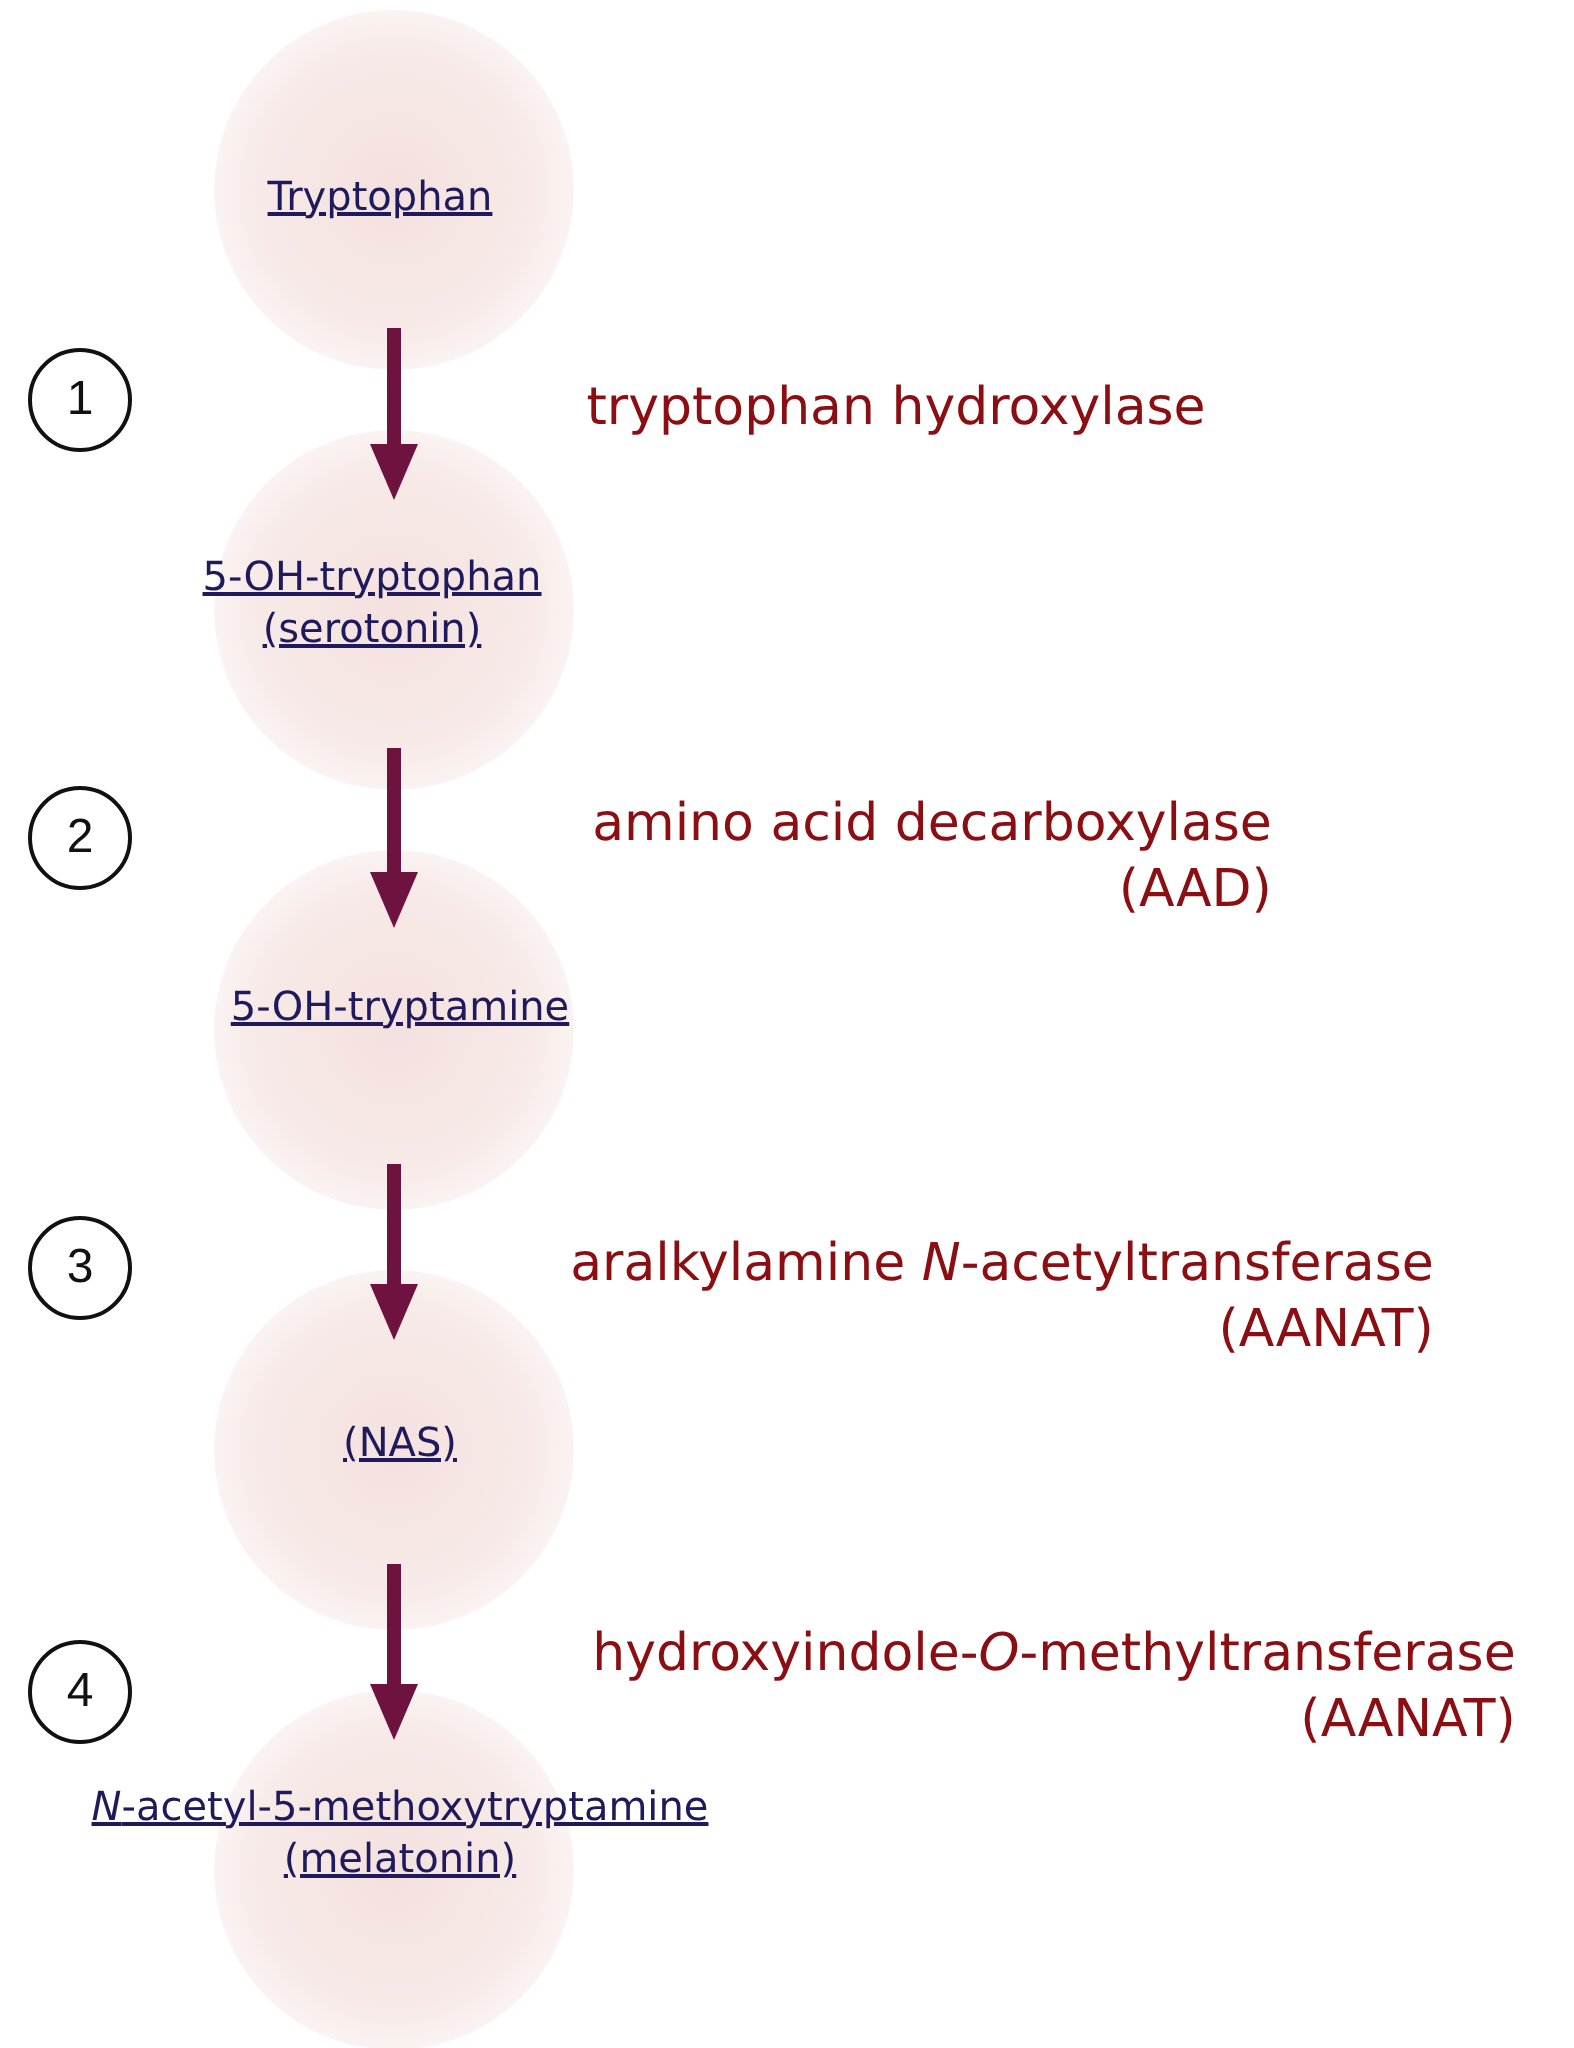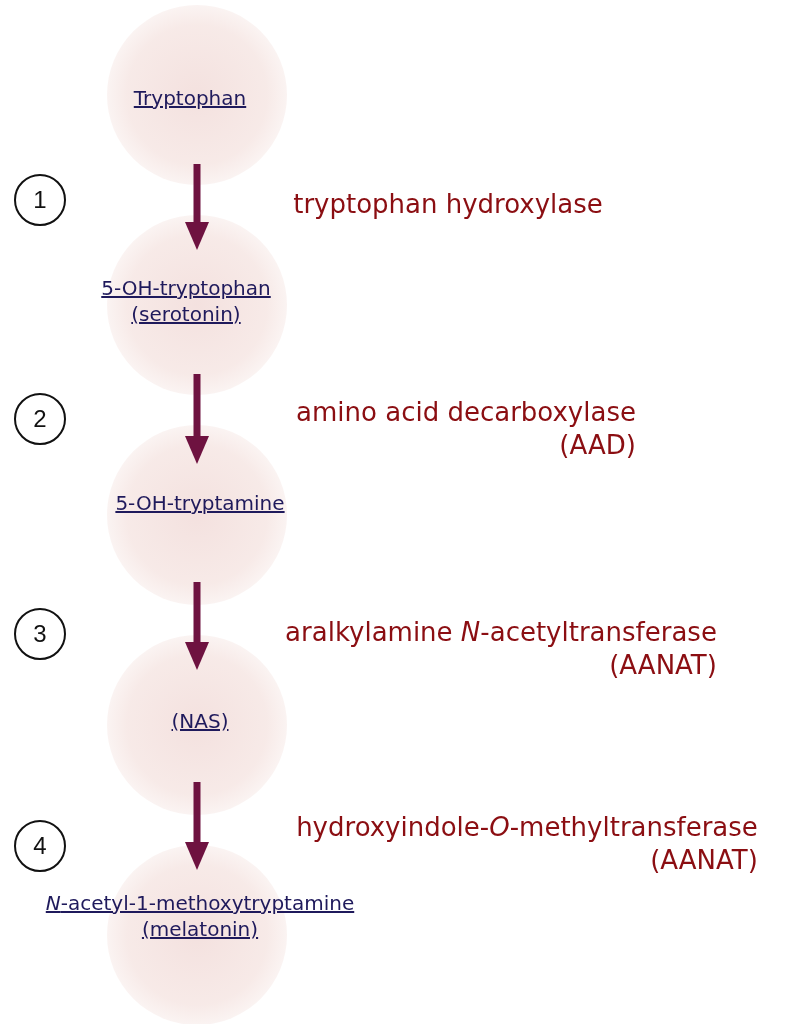--- a/index.html
+++ b/index.html
@@ -83,21 +83,21 @@
 
 <div class="compound" style="left:200px; top:490px;">
   <div><span>5-OH-tryptamine</span></div>
 </div>
 
 <div class="compound" style="left:200px; top:708px;">
   <div>(NAS)</div>
 </div>
 
 <div class="compound" style="left:200px; top:890px;">
-  <div><span class="it">N</span><span>-acetyl-1-methoxytryptamine</span></div>
+  <div><span class="it">N</span><span>-acetyl-5-methoxytryptamine</span></div>
   <div>(melatonin)</div>
 </div>
 
 <div class="step-circle" style="left:40px; top:200px;">
     <span>1</span>
   </div>
 <div class="step-circle" style="left:40px; top:419px;">
     <span>2</span>
   </div>
 <div class="step-circle" style="left:40px; top:634px;">

